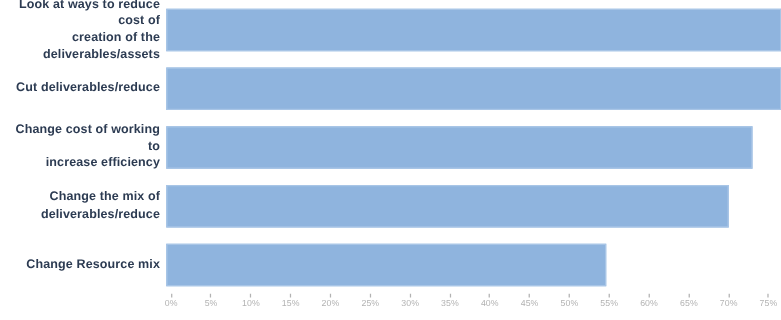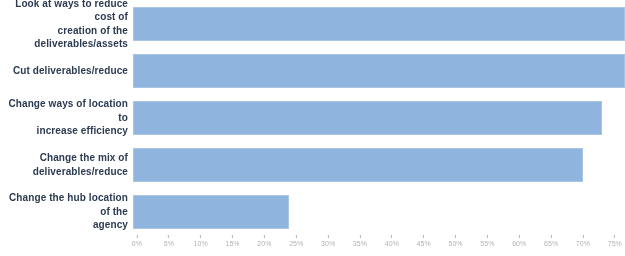--- a/index.html
+++ b/index.html
@@ -106,38 +106,37 @@
           <div class="bar-fill" style="width: 100%; background: rgb(143, 180, 222); border-color: rgb(168, 197, 230);"></div>
         </div>
       </div>
       <div class="bar-row">
         <div class="cat-label">Cut deliverables/reduce</div>
         <div class="bar-track">
           <div class="bar-fill" style="width: 100%; background: rgb(143, 180, 222); border-color: rgb(168, 197, 230);"></div>
         </div>
       </div>
       <div class="bar-row">
-        <div class="cat-label">Change ways of location to
+        <div class="cat-label">Change cost of working to
 increase efficiency</div>
         <div class="bar-track">
           <div class="bar-fill" style="width: 95.3642%; background: rgb(143, 180, 222); border-color: rgb(168, 197, 230);"></div>
         </div>
       </div>
       <div class="bar-row">
         <div class="cat-label">Change the mix of
 deliverables/reduce</div>
         <div class="bar-track">
           <div class="bar-fill" style="width: 91.3907%; background: rgb(143, 180, 222); border-color: rgb(168, 197, 230);"></div>
         </div>
       </div>
       <div class="bar-row">
-        <div class="cat-label">Change the hub location of the
-agency</div>
-        <div class="bar-track">
-          <div class="bar-fill" style="width: 31.7881%; background: rgb(143, 180, 222); border-color: rgb(168, 197, 230);"></div>
+        <div class="cat-label">Change Resource mix</div>
+        <div class="bar-track">
+          <div class="bar-fill" style="width: 71.5232%; background: rgb(143, 180, 222); border-color: rgb(168, 197, 230);"></div>
         </div>
       </div>
     </div>
 
   <div class="x-axis">
       <div class="tick" style="left: 0%;">
         <div class="tick-mark" style="background: rgb(178, 178, 178);"></div>
         <span class="tick-label" style="color: rgb(178, 178, 178);">0%</span>
       </div>
       <div class="tick" style="left: 6.62252%;">

